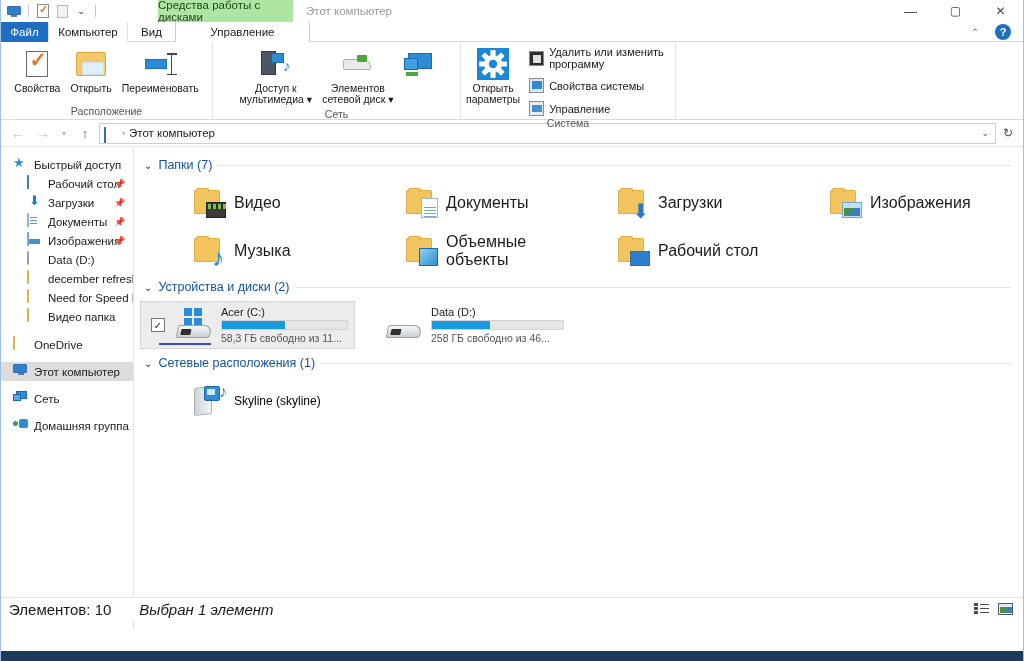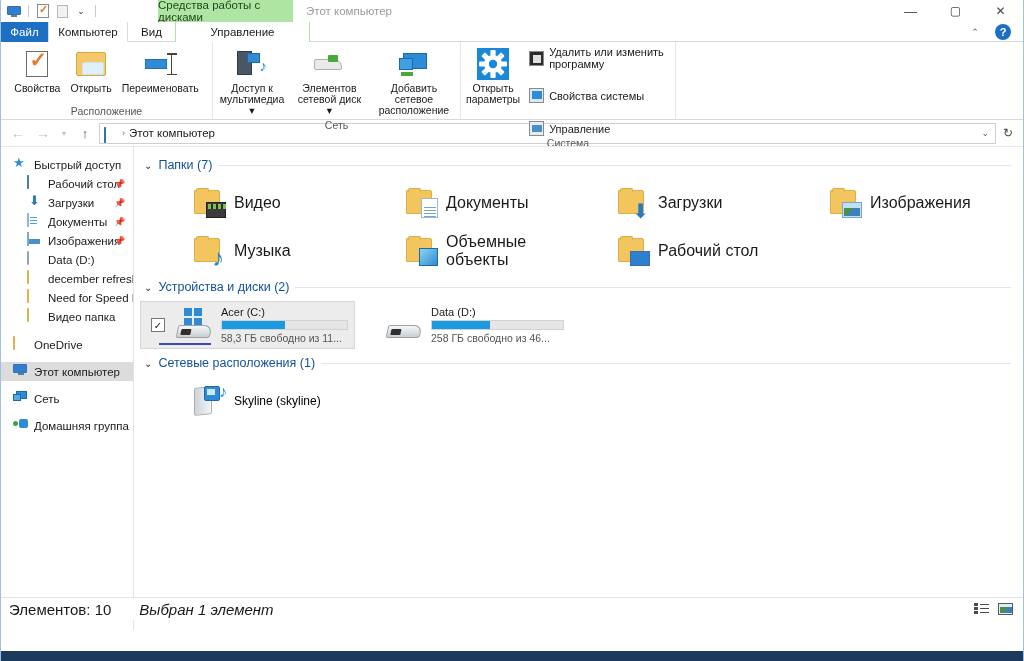--- a/index.html
+++ b/index.html
@@ -84,21 +84,21 @@
   .ic-media .note { position:absolute; right:0; top:8px; font-size:15px; color:#1a86d8; line-height:14px; }
   .ic-netdrive { width:30px; height:22px; position:relative; }
   .ic-netdrive .body { position:absolute; left:0; top:6px; width:28px; height:11px; background:#e8eaec;
       border:1px solid #a9b0b6; border-radius:2px 8px 2px 2px; }
   .ic-netdrive .grn { position:absolute; left:14px; top:2px; width:10px; height:7px; background:#4aa83a; border-radius:1px; }
   .ic-addnet { width:30px; height:24px; position:relative; }
   .ic-addnet .m1 { position:absolute; left:4px; top:1px; width:24px; height:16px; background:#2e8bd6; border:1px solid #1b6aad; }
   .ic-addnet .m2 { position:absolute; left:0; top:6px; width:14px; height:12px; background:#3f9fe0; border:1px solid #1b6aad; }
   .ic-addnet .gr { position:absolute; left:2px; bottom:0; width:12px; height:4px; background:#4aa83a; }
 
-  .rsmall { display:flex; flex-direction:column; justify-content:center; gap:18px; padding-left:4px; }
+  .rsmall { display:flex; flex-direction:column; justify-content:center; gap:8px; padding-left:4px; }
   .rsmall .row { display:flex; align-items:center; gap:5px; font-size:11px; color:#1a1a1a; }
   .rsmall .mini { width:15px; height:15px; flex:none; border:1px solid #8a8a8a; background:#f4f4f4; position:relative; }
   .mini.uninst { background:#2b2b2b; }
   .mini.uninst::after { content:""; position:absolute; left:3px; top:3px; width:8px; height:8px; background:#e0e0e0; }
   .mini.sysprop { background:#dbe9f5; }
   .mini.sysprop::after { content:""; position:absolute; left:2px; top:2px; width:10px; height:8px; background:#2e8bd6; }
   .mini.manage { background:#e6eef5; }
   .mini.manage::after { content:""; position:absolute; left:2px; top:3px; width:10px; height:7px; background:#4a90c8; }
 
   
@@ -337,24 +337,20 @@
             <span>сетевой диск ▾</span>
           </div>
         </div>
         <div class="rbtn">
           <div class="ico">
             <div class="ic-addnet">
                 <div class="m1"></div>
                 <div class="m2"></div>
                 <div class="gr"></div>
               </div>
-          </div>
-          <div class="lbl" style="max-width:100px;">
-            <span>Добавить сетевое</span><br>
-            <span>расположение</span>
           </div>
         </div>
       </div>
       <div class="glabel">Сеть</div>
     </div>
 
     <div class="rgroup" style="width:215px;">
       <div class="gitems">
         <div class="rbtn">
           <div class="ico">

